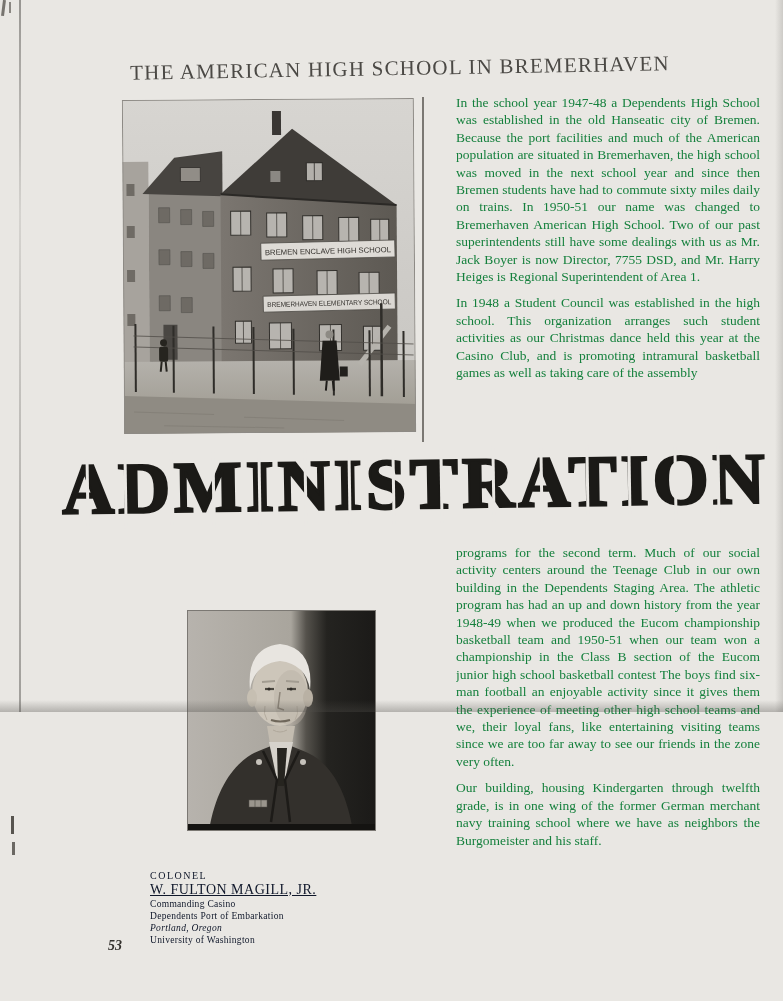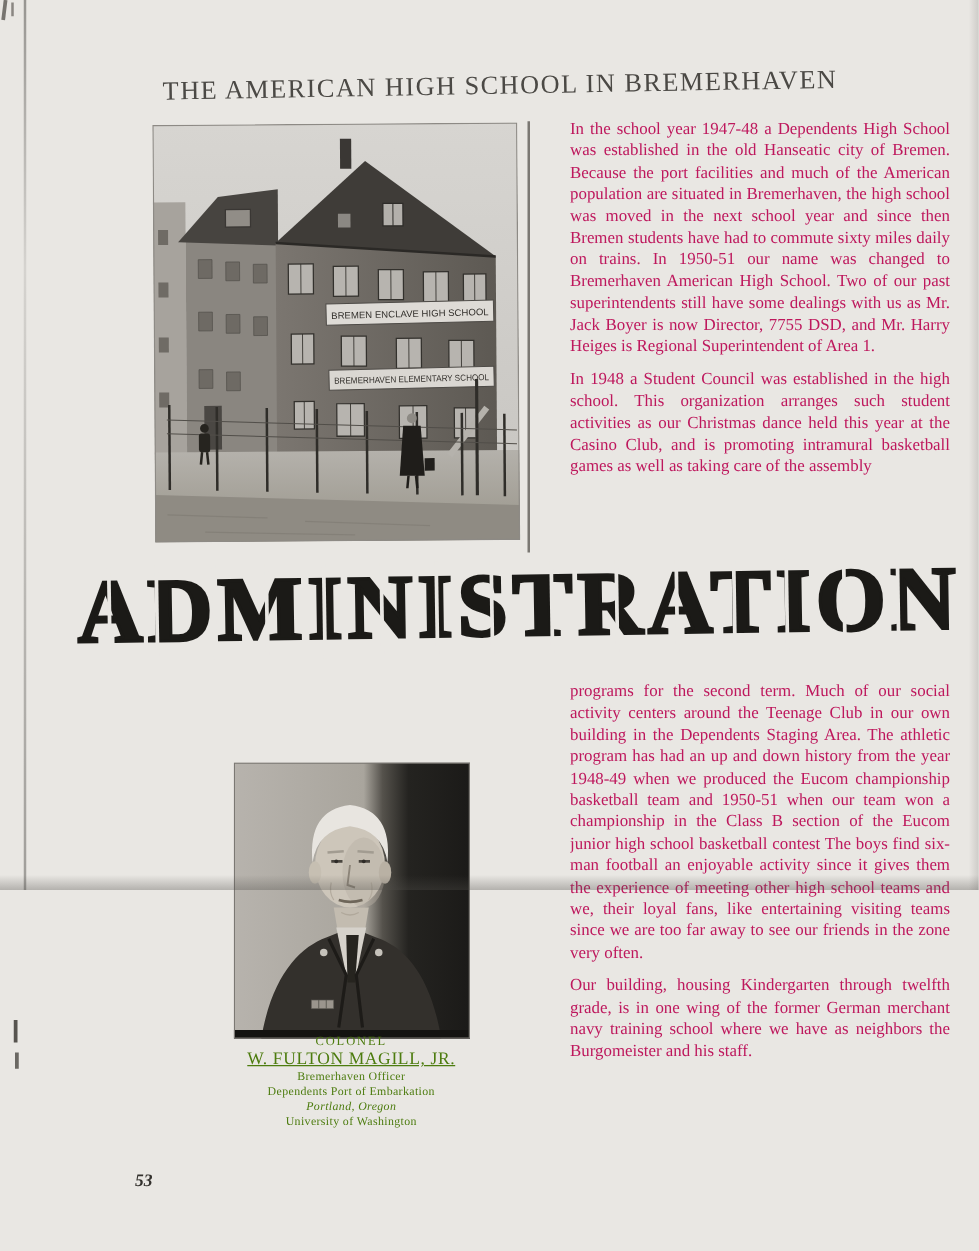--- a/index.html
+++ b/index.html
@@ -25,40 +25,40 @@
 
   .page-title{
     position:absolute;left:130px;top:56px;width:540px;
     text-align:center;font-size:21px;letter-spacing:1.2px;
     color:#4b4945;transform:rotate(-1deg);white-space:nowrap;
   }
 
   .building-photo{position:absolute;left:123px;top:99px;width:292px;height:334px;transform:rotate(-0.4deg);}
   .photo-rule{position:absolute;left:422px;top:97px;width:2px;height:345px;background:#56534e;opacity:.75;}
 
-  .col{position:absolute;width:304px;text-align:justify;color:#be185d;
+  .col{position:absolute;width:304px;text-align:justify;color:#15803d;
     font-size:13.5px;line-height:17.4px;}
   .col-top{left:456px;top:94px;height:354px;overflow:hidden;}
   .col-bottom{left:456px;top:544px;height:366px;overflow:hidden;}
   .col p{margin:0 0 9px 0;}
 
   .headline-wrap{
     position:absolute;left:62px;top:444px;width:716px;height:84px;
     transform:rotate(-0.9deg);white-space:nowrap;
   }
   .headline-text{
     font-family:"Liberation Serif","DejaVu Serif",serif;
     font-weight:bold;font-size:72px;letter-spacing:4px;line-height:80px;
     color:#1b1a17;-webkit-text-stroke:2.5px #1b1a17;
   }
   .stencil-gap{position:absolute;top:4px;width:3px;height:76px;background:#e9e7e3;}
 
   .portrait-photo{position:absolute;left:187px;top:610px;width:189px;height:221px;}
 
-  .portrait-caption{position:absolute;left:150px;top:828px;width:262px;text-align:center;color:#4d7c0f;}
+  .portrait-caption{position:absolute;left:150px;top:870px;width:262px;color:#0f172a;}
   .caption-rank{font-size:10px;letter-spacing:1.5px;}
   .caption-name{font-size:14px;letter-spacing:.5px;margin-top:1px;text-decoration:underline;}
   .caption-line{font-size:9.5px;line-height:12px;letter-spacing:.3px;}
   .caption-italic{font-style:italic;}
 
   .page-number{position:absolute;left:108px;top:938px;font-size:14px;font-style:italic;font-weight:bold;color:#33312d;}
 </style>
 </head>
 <body>
 
@@ -292,21 +292,21 @@
     <line x1="68" y1="190" x2="68" y2="197" stroke="#55524c" stroke-width="0.7"></line>
     <line x1="74" y1="190" x2="74" y2="197" stroke="#55524c" stroke-width="0.7"></line>
 
     <rect x="0" y="214" width="189" height="7" fill="#141311"></rect>
     <rect x="0.5" y="0.5" width="188" height="220" fill="none" stroke="#7b7873" stroke-width="1"></rect>
   </svg>
 
   <div class="portrait-caption">
     <div class="caption-rank">COLONEL</div>
     <div class="caption-name">W. FULTON MAGILL, JR.</div>
-    <div class="caption-line">Bremerhaven Officer</div>
+    <div class="caption-line">Commanding Casino</div>
     <div class="caption-line">Dependents Port of Embarkation</div>
     <div class="caption-line caption-italic">Portland, Oregon</div>
     <div class="caption-line">University of Washington</div>
   </div>
 
   <div class="page-number">53</div>
 
   <div class="bottom-shade"></div>
   <div class="right-shade"></div>
 </div>

